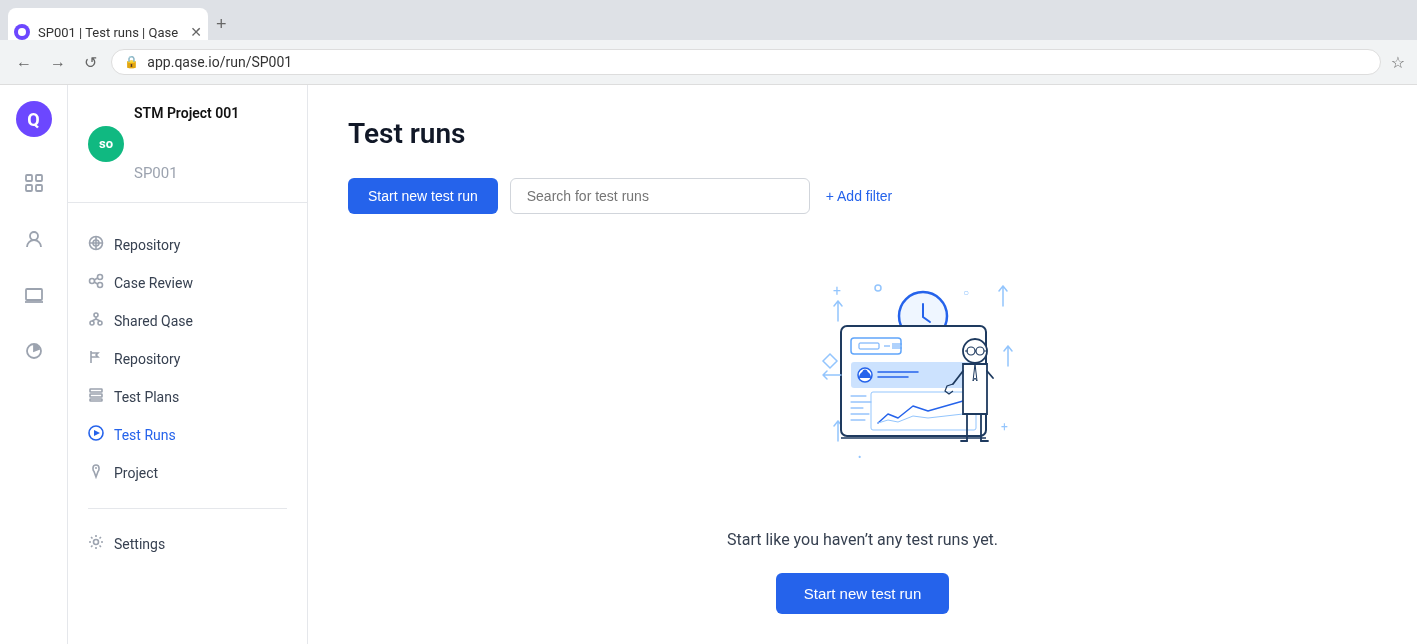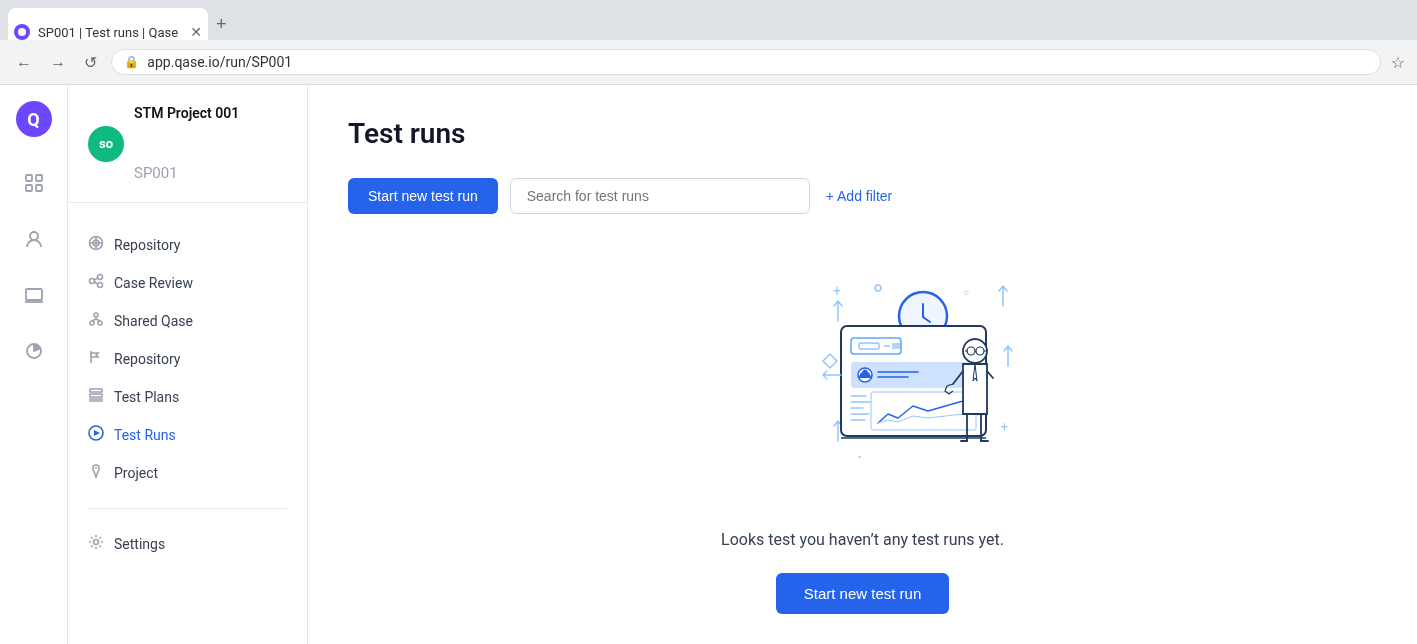--- a/index.html
+++ b/index.html
@@ -494,18 +494,18 @@
         <path d="M250 118 L244 120 L242 125 L246 128 L250 125" stroke="#1e3a5f" stroke-width="1.2" fill="none"></path>
 
         <path d="M305 100 L305 80 M301 85 L305 80 L309 85" stroke="#93c5fd" stroke-width="1.5" stroke-linecap="round" stroke-linejoin="round"></path>
 
         <path d="M138 172 L283 172" stroke="#1e3a5f" stroke-width="1.5"></path>
 
         <text x="298" y="165" font-size="12" fill="#93c5fd">+</text>
         <text x="155" y="195" font-size="10" fill="#93c5fd">•</text>
       </svg>
 
-      <p class="empty-text">Looks test you haven’t any test runs yet.</p>
+      <p class="empty-text">Start like you haven’t any test runs yet.</p>
       <button class="btn-primary-lg">Start new test run</button>
     </div>
   </div>
 
 </div>
 
 </body></html>

